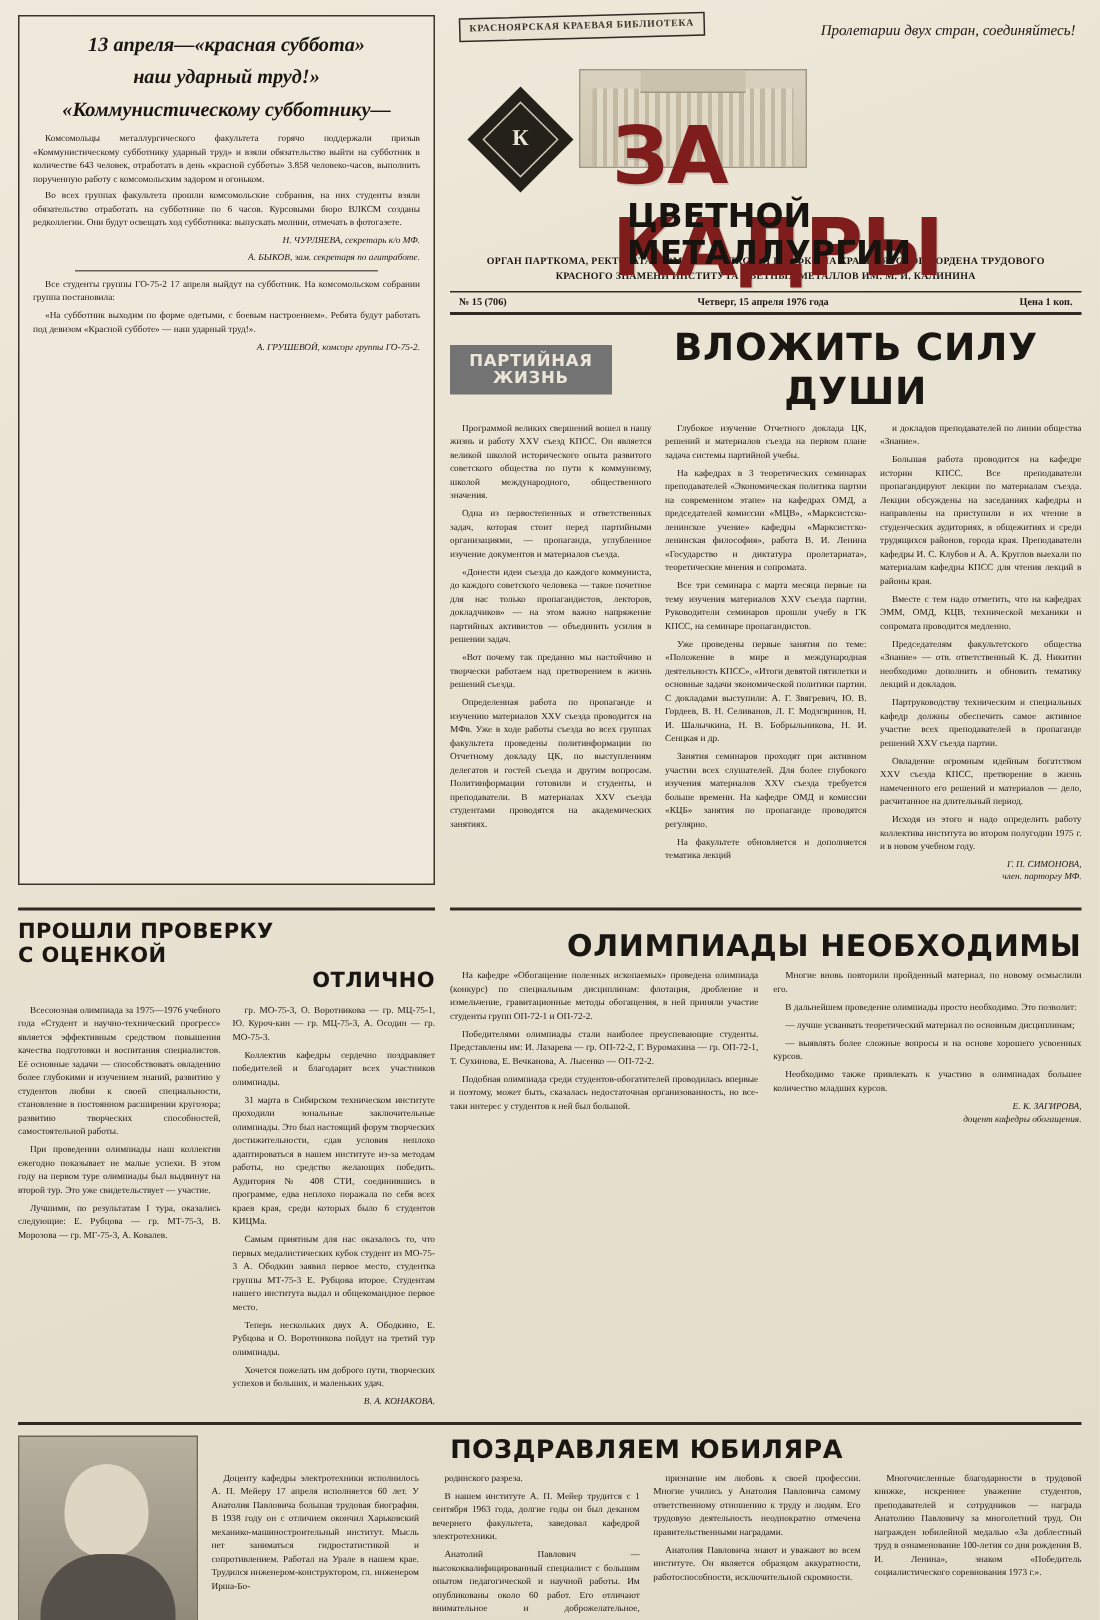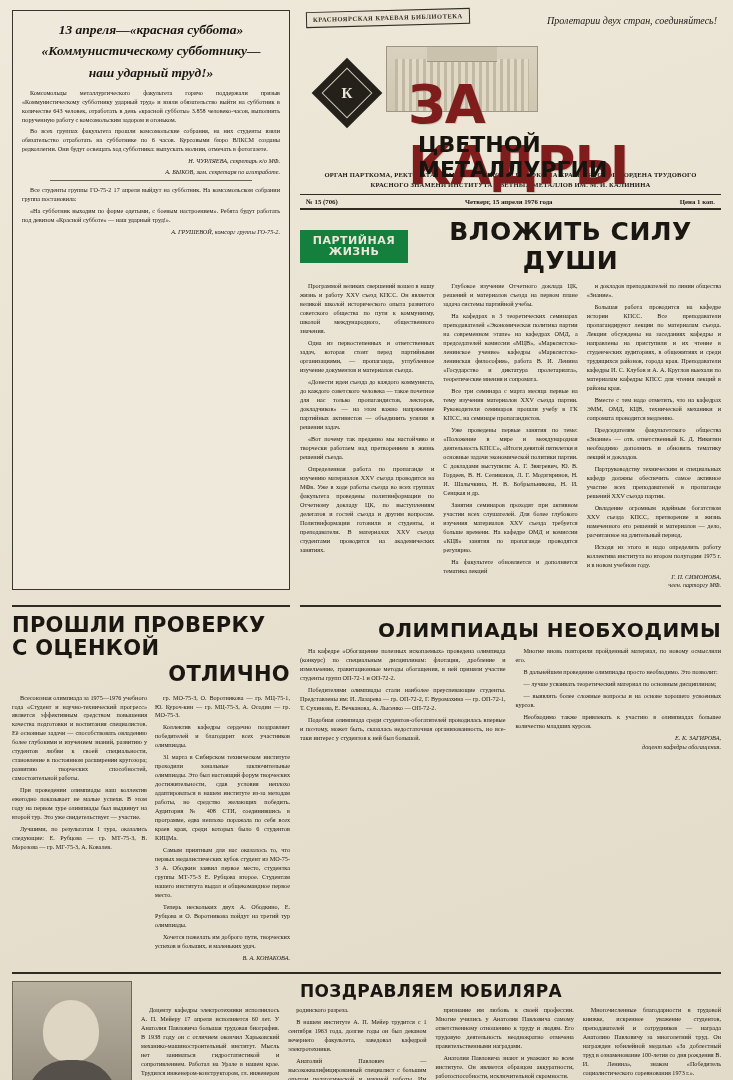--- a/index.html
+++ b/index.html
@@ -127,21 +127,21 @@
     display:flex;justify-content:space-between;align-items:center;
     border-top:1px solid #2f2a22;border-bottom:2px solid #2f2a22;
     font-size:6.8px;font-weight:bold;
     padding:3px 6px;margin-top:5px;
   }
 
   
   .right-col{flex:1;display:flex;flex-direction:column;}
   .pj-row{display:flex;align-items:center;gap:12px;margin-top:7px;}
   .pj-badge{
-    background:#15803d;color:#ece6d8;
+    background:#737373;color:#ece6d8;
     font-family:"DejaVu Sans", sans-serif;
     font-weight:bold;font-size:11px;line-height:1.05;
     text-align:center;padding:5px 8px;
     letter-spacing:.5px;
     width:92px;
   }
   .headline-main{
     font-family:"DejaVu Sans", sans-serif;
     font-weight:bold;font-size:25px;letter-spacing:.5px;
     flex:1;text-align:center;
@@ -152,21 +152,21 @@
   .cols3 .c{flex:1;font-size:6.2px;line-height:1.45;text-align:justify;}
   .cols3 .c p{margin:0 0 3px 0;text-indent:8px;}
   .sig-r{text-align:right;font-size:6.2px;font-style:italic;line-height:1.4;margin-top:3px;}
 
   
   .mid{display:flex;gap:10px;margin-top:9px;}
   .left-block{width:278px;box-sizing:border-box;}
   .hr-thick{border:none;border-top:2px solid #2f2a22;margin:6px 0 7px 0;}
   .h-check{
     font-family:"DejaVu Sans", sans-serif;
-    font-weight:bold;font-size:21px;line-height:1.12;
+    font-weight:bold;font-size:14px;line-height:1.12;
     letter-spacing:.3px;
   }
   .h-check .l2{margin-left:0;}
   .h-check .l3{text-align:right;margin-top:2px;}
   .two-col{display:flex;gap:8px;margin-top:7px;}
   .two-col .c{flex:1;font-size:6.2px;line-height:1.45;text-align:justify;}
   .two-col .c p{margin:0 0 3px 0;text-indent:8px;}
 
   .olymp-block{flex:1;}
   .h-olymp{
@@ -212,22 +212,22 @@
 
 <div class="page">
   <div class="paper-tint"></div>
   <div class="content">
 
     <div class="masthead-row">
 
       <div class="lead-box">
         <div class="lead-h">
           <div>13 апреля—«красная суббота»</div>
+          <div>наш ударный труд!»</div>
           <div>«Коммунистическому субботнику—</div>
-          <div>наш ударный труд!»</div>
         </div>
         <div class="lead-body">
           <p>Комсомольцы металлургического факультета горячо поддержали призыв «Коммунистическому субботнику ударный труд» и взяли обязательство выйти на субботник в количестве 643 человек, отработать в день «красной субботы» 3.858 человеко-часов, выполнить порученную работу с комсомольским задором и огоньком.</p>
           <p>Во всех группах факультета прошли комсомольские собрания, на них студенты взяли обязательство отработать на субботнике по 6 часов. Курсовыми бюро ВЛКСМ созданы редколлегии. Они будут освещать ход субботника: выпускать молнии, отмечать в фотогазете.</p>
         </div>
         <div class="sig">Н. ЧУРЛЯЕВА, секретарь к/о МФ.</div>
         <div class="sig">А. БЫКОВ, зам. секретаря по агитработе.</div>
         <hr class="rule-sm">
         <div class="lead-body">
           <p>Все студенты группы ГО-75-2 17 апреля выйдут на субботник. На комсомольском собрании группа постановила:</p>

